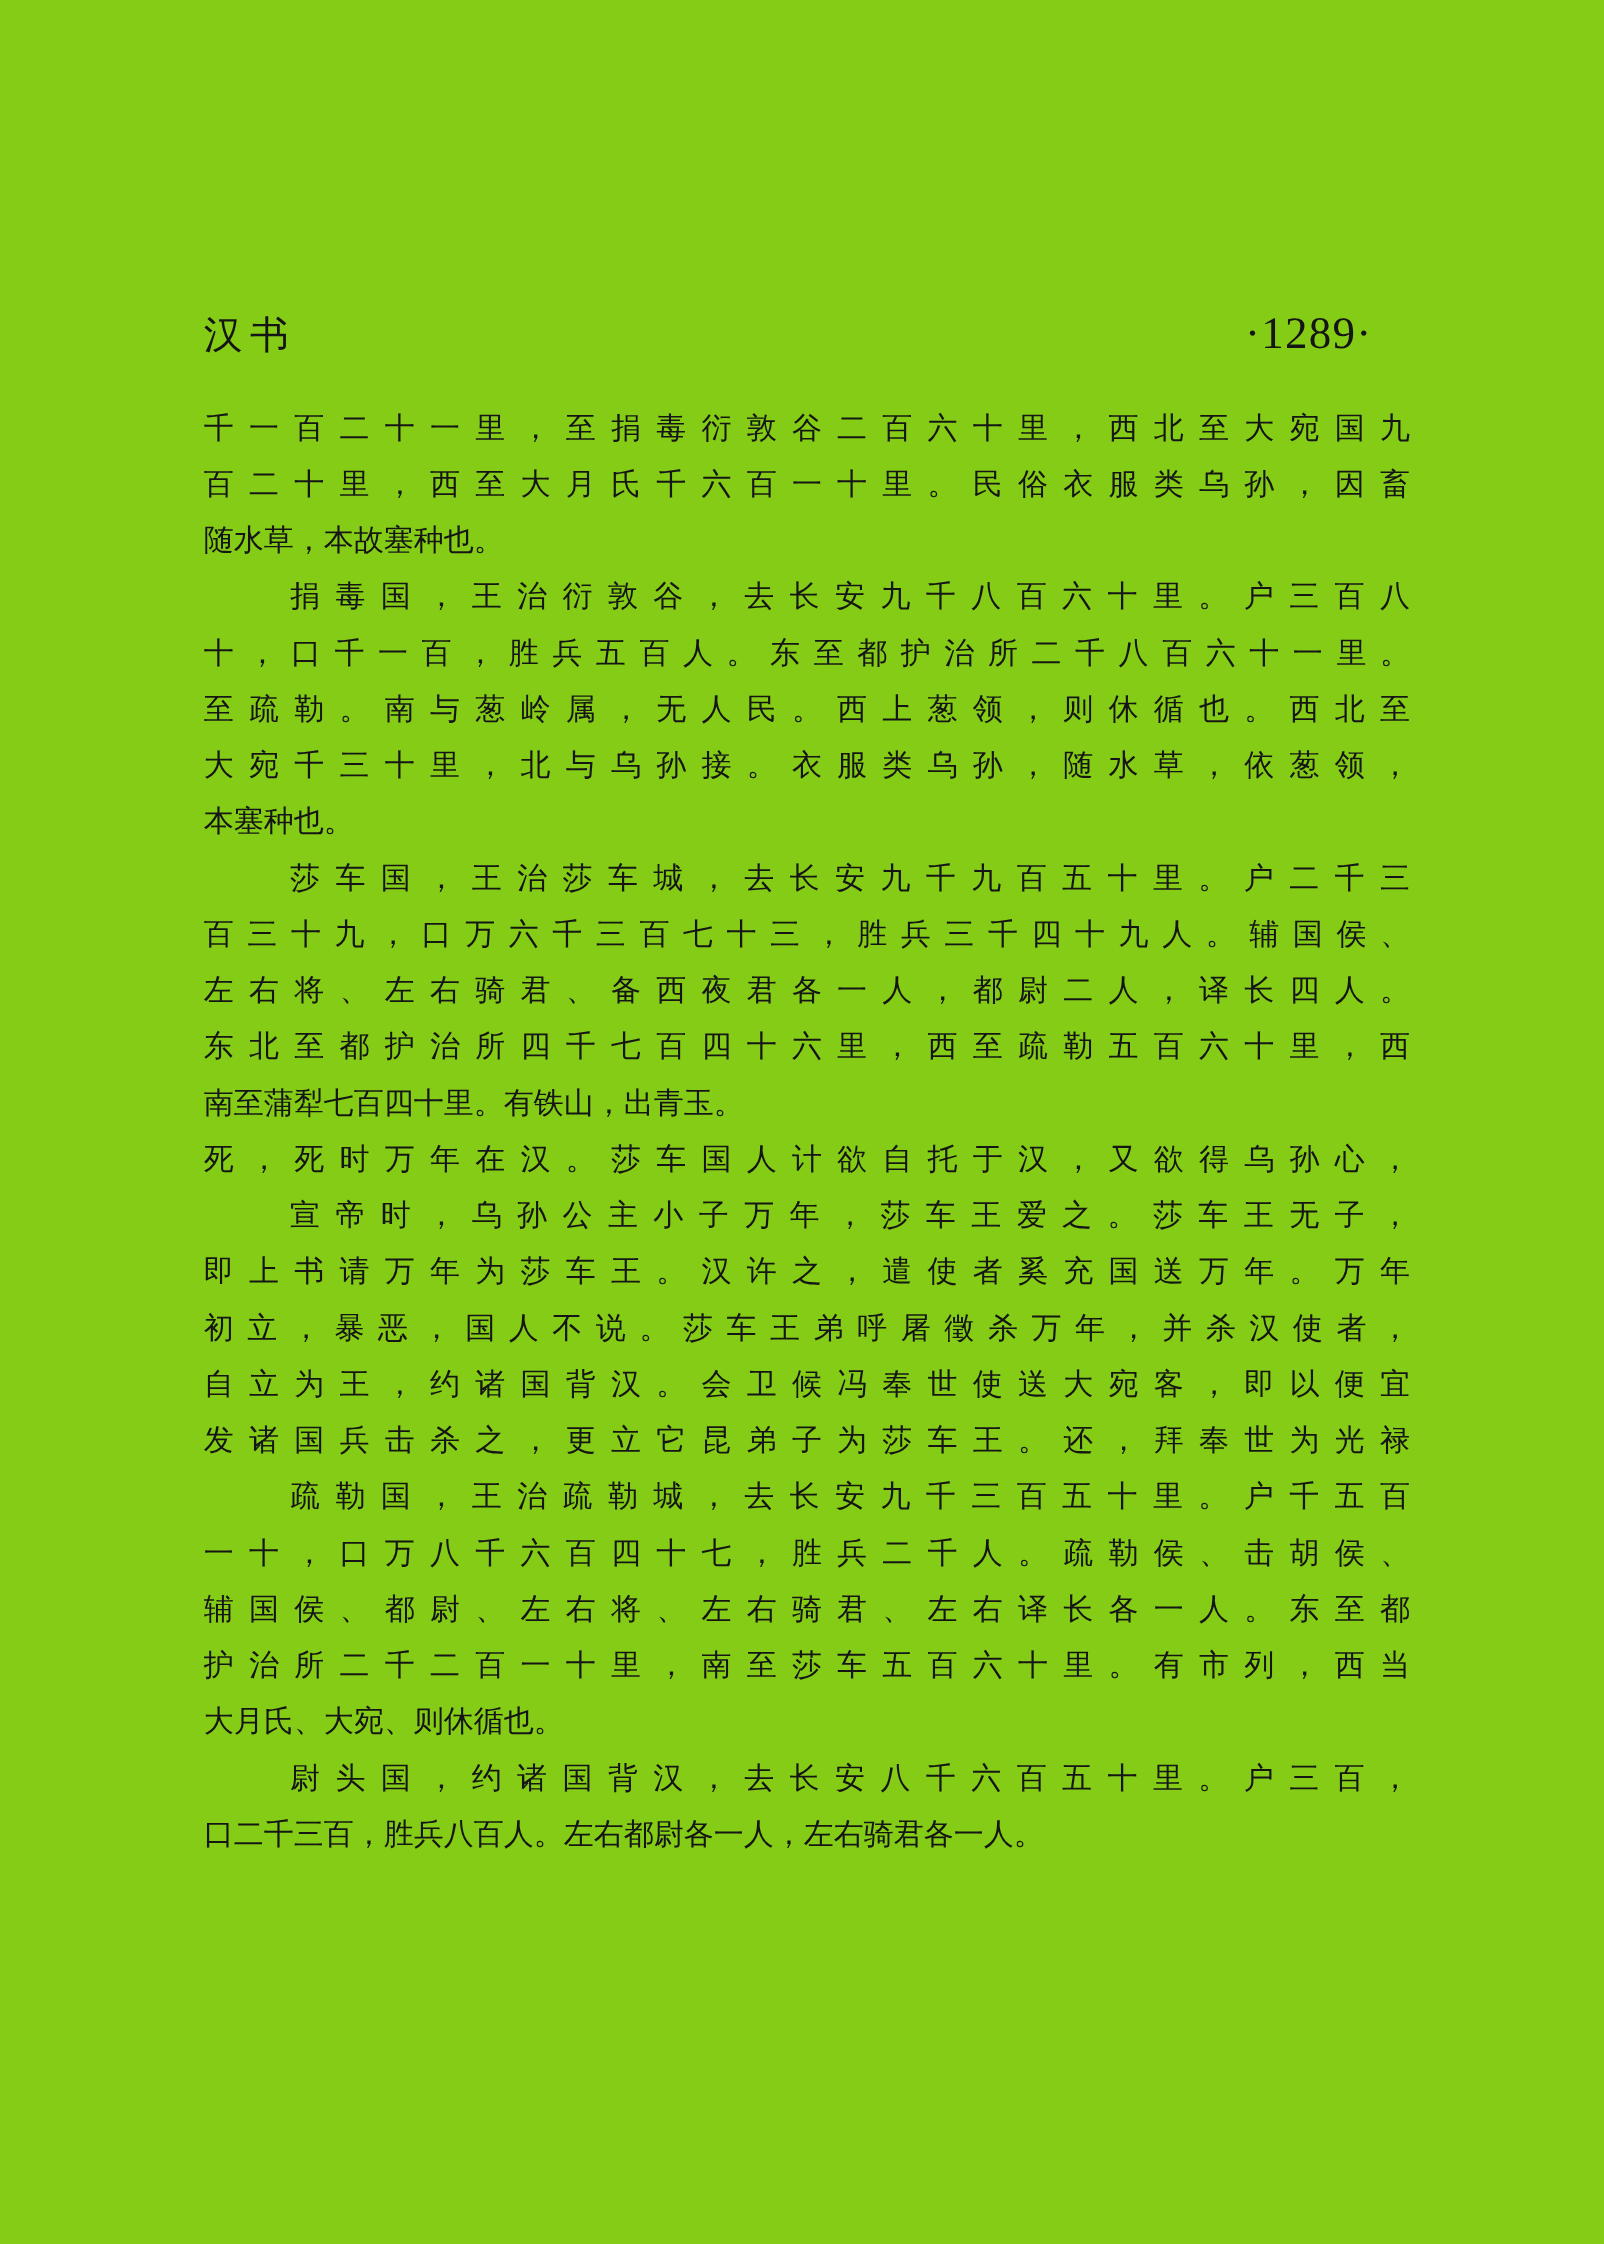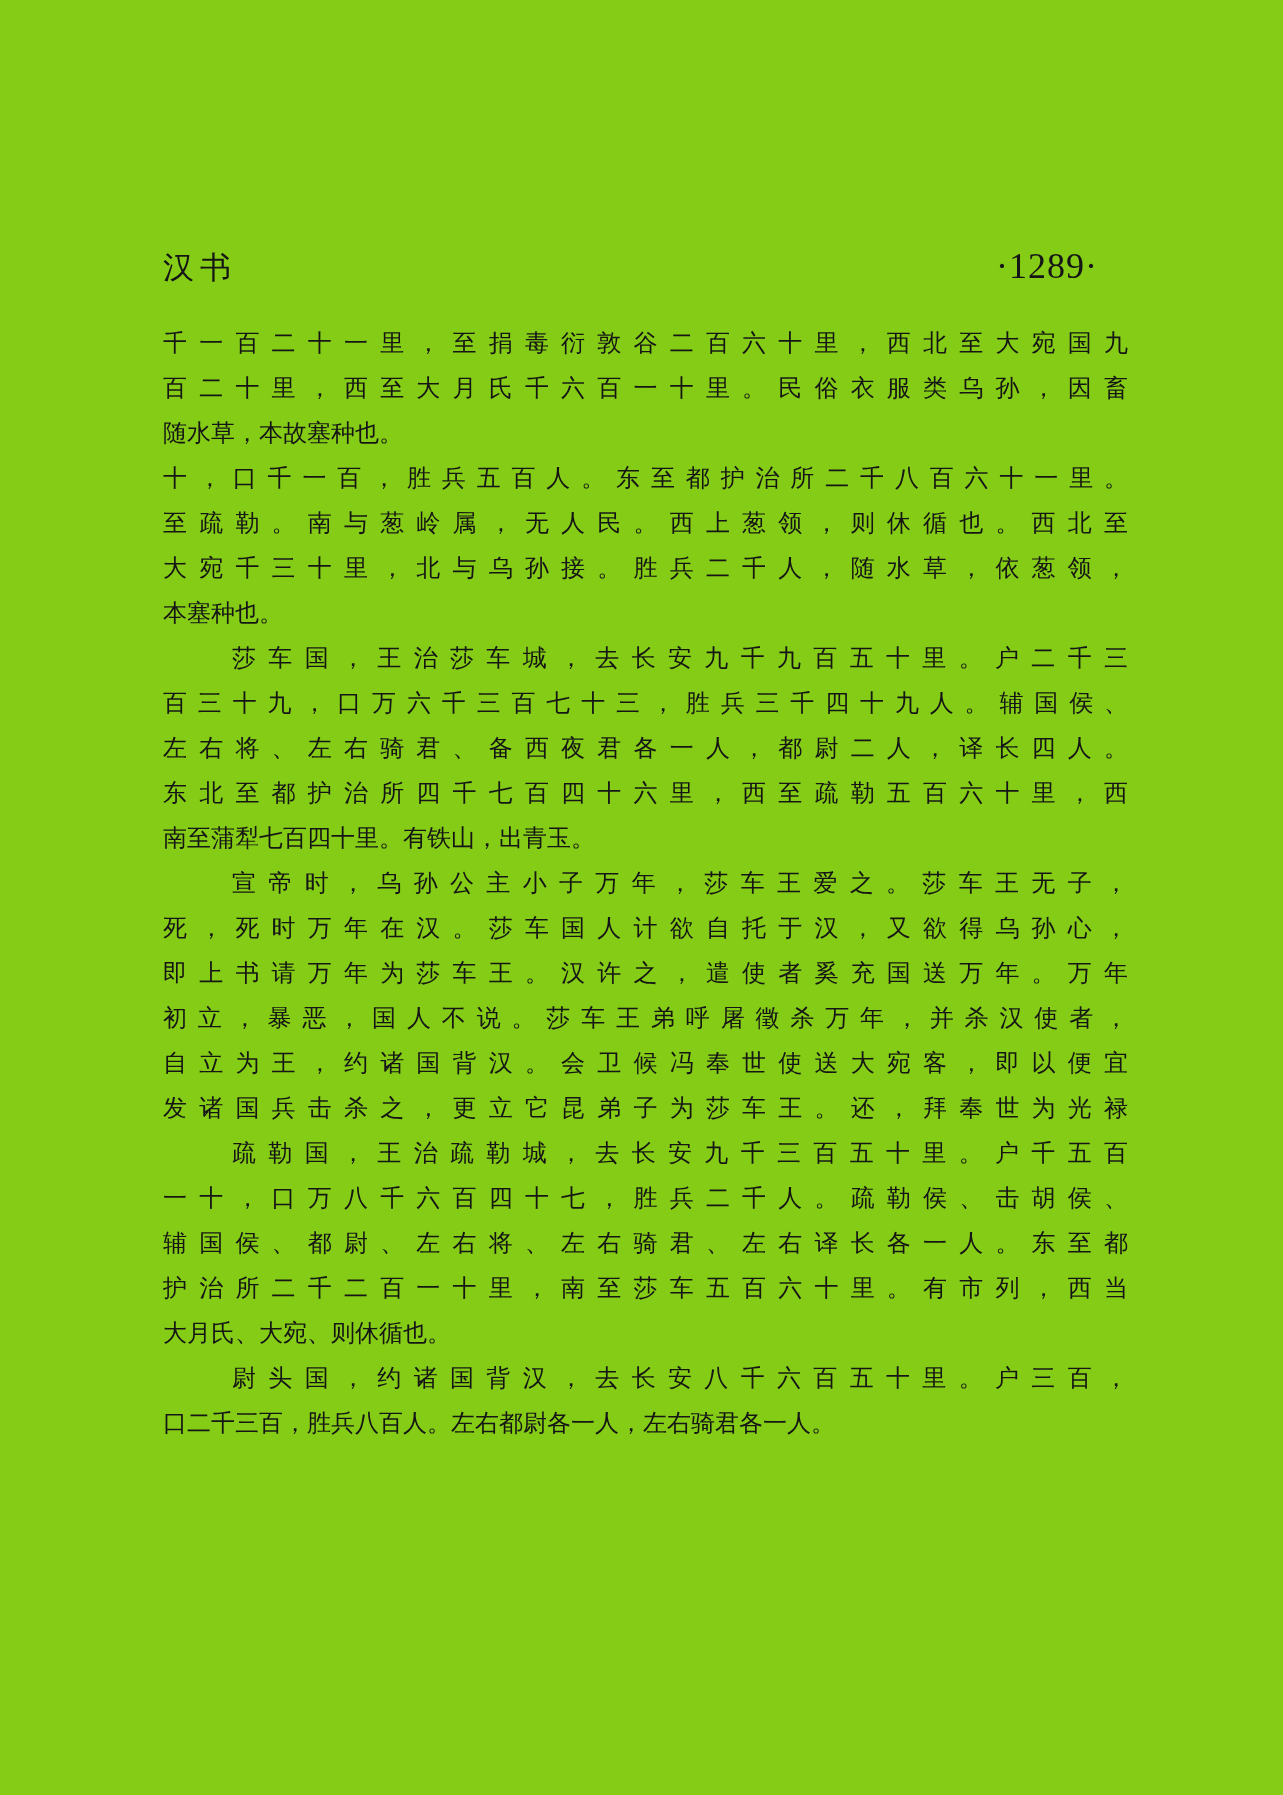--- a/index.html
+++ b/index.html
@@ -68,42 +68,43 @@
       <span class="page-number">·1289·</span>
     </div>
     <div class="body-text">
 
         <div class="line just">千一百二十一里，至捐毒衍敦谷二百六十里，西北至大宛国九</div>
 
         <div class="line just">百二十里，西至大月氏千六百一十里。民俗衣服类乌孙，因畜</div>
 
         <div class="line">随水草，本故塞种也。</div>
 
+        <div class="line indent just">捐毒国，王治衍敦谷，去长安九千八百六十里。户三百八</div>
 
         <div class="line just">十，口千一百，胜兵五百人。东至都护治所二千八百六十一里。</div>
 
         <div class="line just">至疏勒。南与葱岭属，无人民。西上葱领，则休循也。西北至</div>
 
-        <div class="line just">大宛千三十里，北与乌孙接。胜兵二千人，随水草，依葱领，</div>
+        <div class="line just">大宛千三十里，北与乌孙接。衣服类乌孙，随水草，依葱领，</div>
 
         <div class="line">本塞种也。</div>
 
         <div class="line indent just">莎车国，王治莎车城，去长安九千九百五十里。户二千三</div>
 
         <div class="line just">百三十九，口万六千三百七十三，胜兵三千四十九人。辅国侯、</div>
 
         <div class="line just">左右将、左右骑君、备西夜君各一人，都尉二人，译长四人。</div>
 
         <div class="line just">东北至都护治所四千七百四十六里，西至疏勒五百六十里，西</div>
 
         <div class="line">南至蒲犁七百四十里。有铁山，出青玉。</div>
 
+        <div class="line just">死，死时万年在汉。莎车国人计欲自托于汉，又欲得乌孙心，</div>
+
         <div class="line indent just">宣帝时，乌孙公主小子万年，莎车王爱之。莎车王无子，</div>
-
-        <div class="line just">死，死时万年在汉。莎车国人计欲自托于汉，又欲得乌孙心，</div>
 
         <div class="line just">即上书请万年为莎车王。汉许之，遣使者奚充国送万年。万年</div>
 
         <div class="line just">初立，暴恶，国人不说。莎车王弟呼屠徵杀万年，并杀汉使者，</div>
 
         <div class="line just">自立为王，约诸国背汉。会卫候冯奉世使送大宛客，即以便宜</div>
 
         <div class="line just">发诸国兵击杀之，更立它昆弟子为莎车王。还，拜奉世为光禄</div>
 
 

